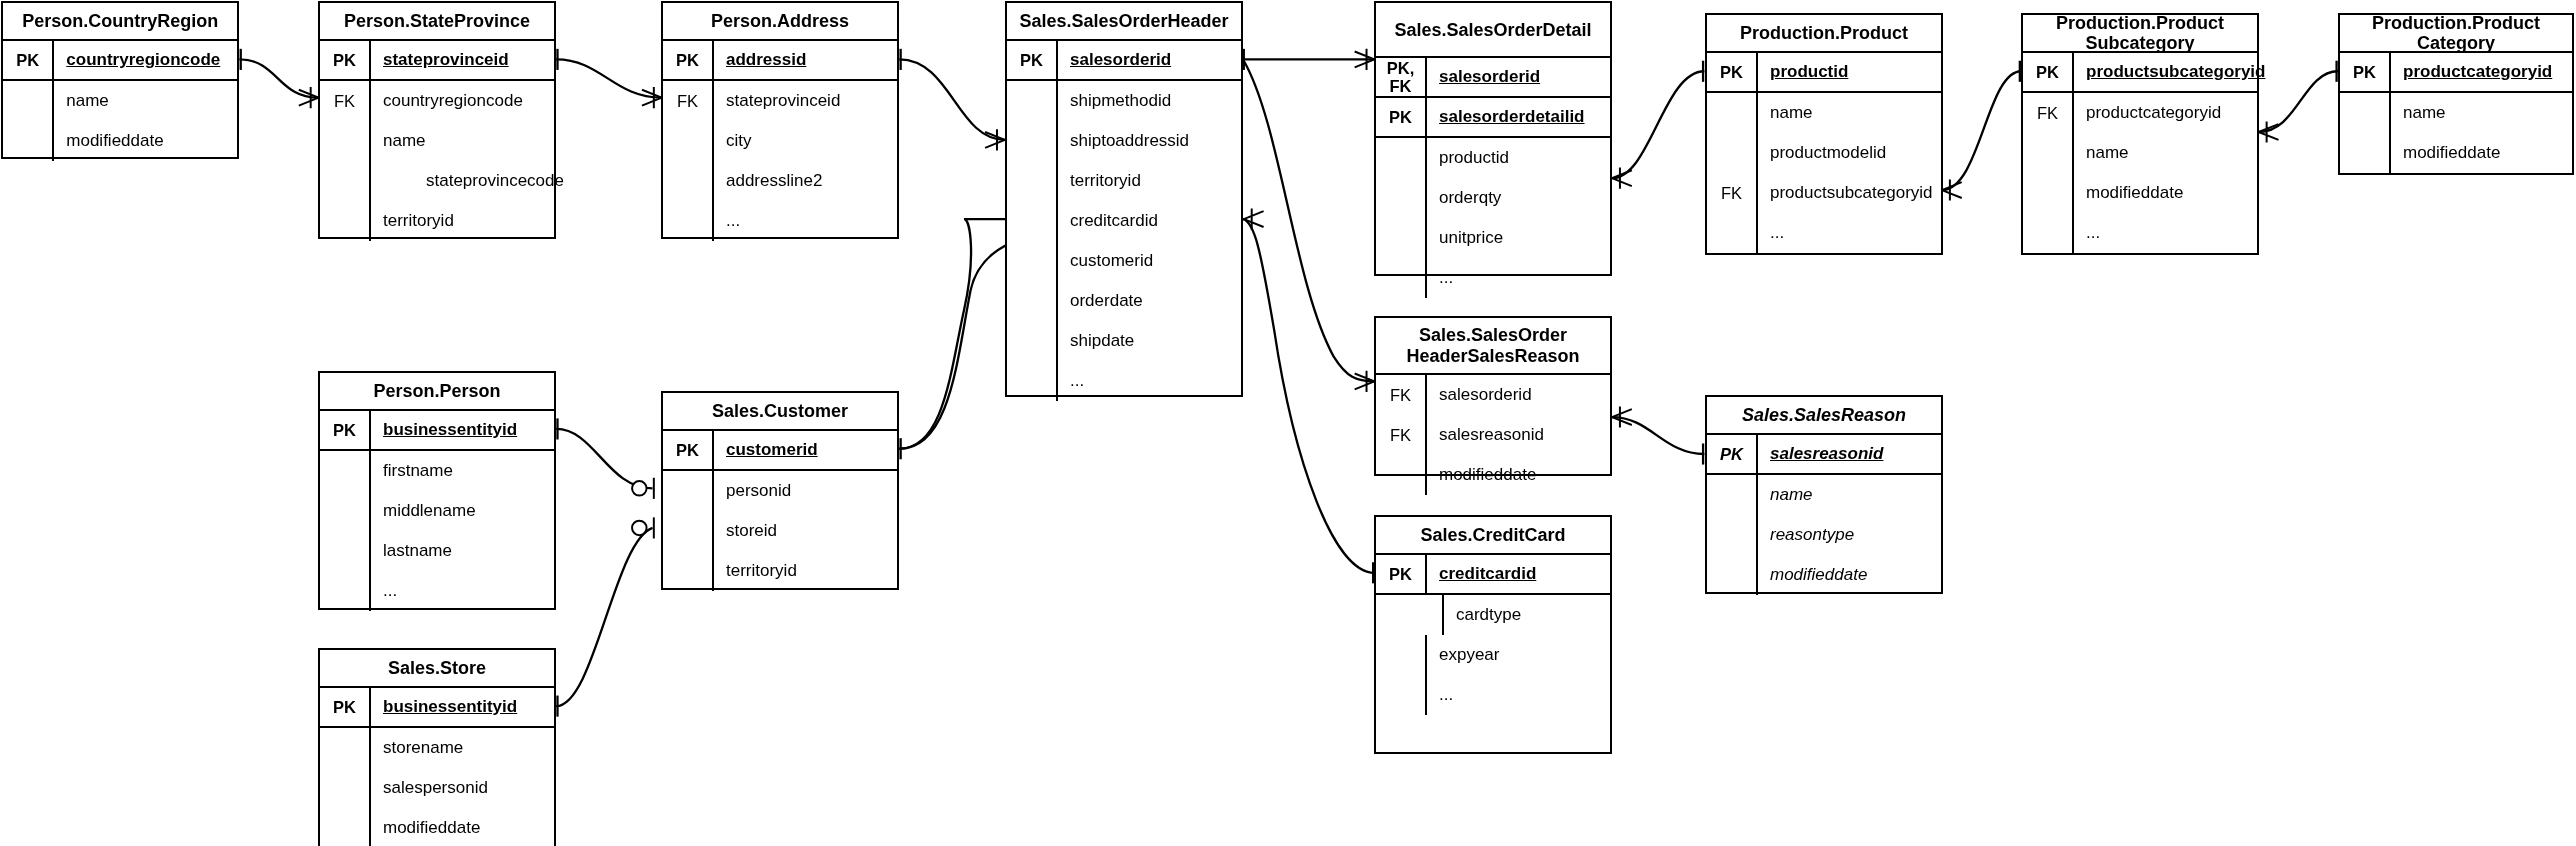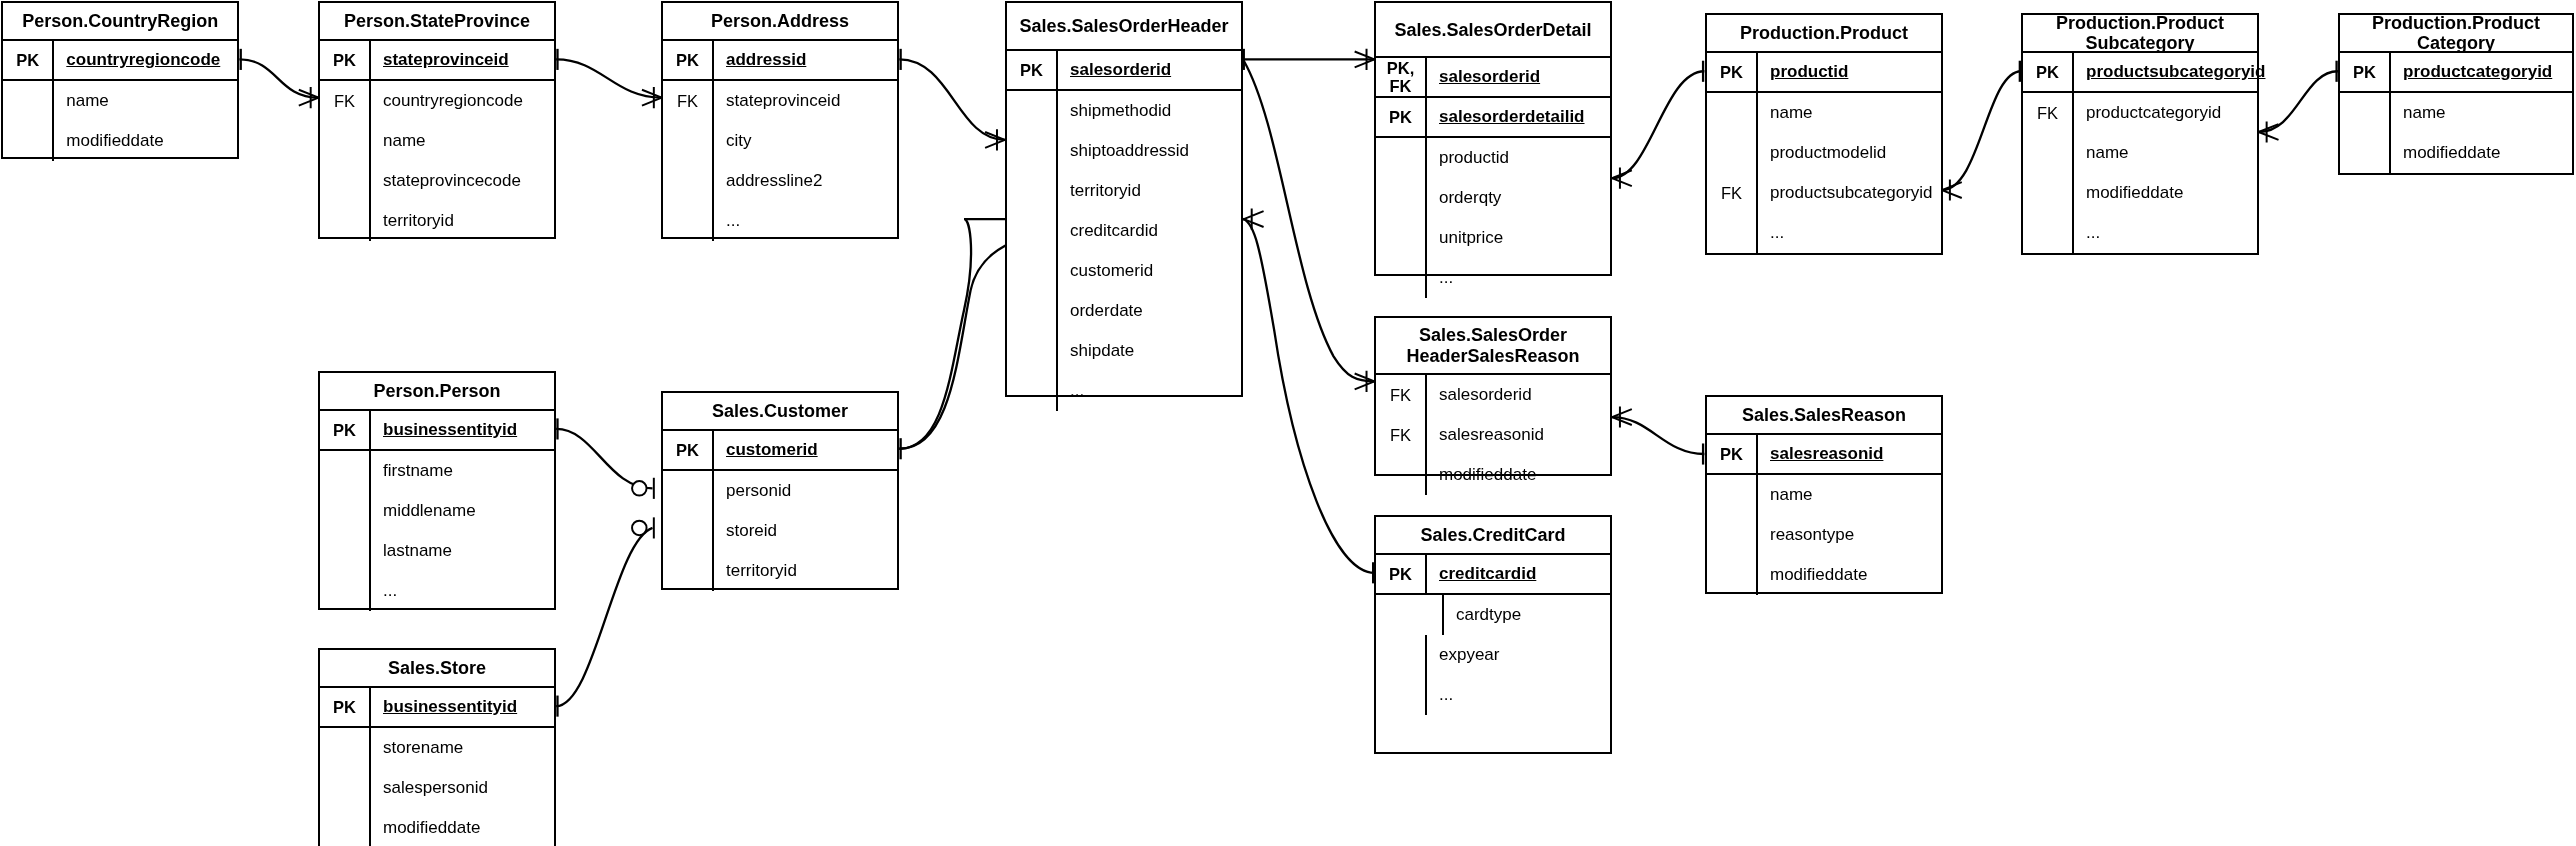--- a/index.html
+++ b/index.html
@@ -205,21 +205,21 @@
         </div>
         <div class="attr-block" style="height: 154px;">
           <div class="attr-row" style="height: 38px;">
             <div class="attr-key">FK</div>
             <div class="attr-name">countryregioncode</div>
           </div>
           <div class="attr-row" style="height: 38px;">
             <div class="attr-key"></div>
             <div class="attr-name">name</div>
           </div>
-          <div class="attr-row" style="height: 38px;">
+          <div class="attr-row" style="height: 38px; gap: 43px;">
             <div class="attr-key"></div>
             <div class="attr-name">stateprovincecode</div>
           </div>
           <div class="attr-row" style="height: 38px;">
             <div class="attr-key"></div>
             <div class="attr-name">territoryid</div>
           </div>
         </div>
       </div>
       <div class="entity" style="left: 661px; top: 1.3px; width: 238px; height: 238px;">
@@ -241,21 +241,21 @@
             <div class="attr-key"></div>
             <div class="attr-name">addressline2</div>
           </div>
           <div class="attr-row" style="height: 38px;">
             <div class="attr-key"></div>
             <div class="attr-name">...</div>
           </div>
         </div>
       </div>
       <div class="entity" style="left: 1005px; top: 1.3px; width: 238px; height: 396px;">
-        <div class="entity-title" style="height: 48px;">Sales.SalesOrderHeader</div>
+        <div class="entity-title" style="height: 38px;">Sales.SalesOrderHeader</div>
         <div class="attr-row key-row" style="height: 40px;">
           <div class="attr-key bold">PK</div>
           <div class="attr-name pk">salesorderid</div>
         </div>
         <div class="attr-block" style="height: 312px; text-align: center;">
           <div class="attr-row" style="height: 39px;">
             <div class="attr-key"></div>
             <div class="attr-name">shipmethodid</div>
           </div>
           <div class="attr-row" style="height: 39px;">
@@ -465,21 +465,21 @@
           <div class="attr-row" style="height: 33px;">
             <div class="attr-key">FK</div>
             <div class="attr-name">salesreasonid</div>
           </div>
           <div class="attr-row" style="height: 33px;">
             <div class="attr-key"></div>
             <div class="attr-name">modifieddate</div>
           </div>
         </div>
       </div>
-      <div class="entity" style="left: 1705px; top: 395px; width: 238px; height: 199px;">
+      <div class="entity" style="left: 1705px; top: 395px; width: 238px; height: 199px; font-style: italic;">
         <div class="entity-title" style="height: 38px;">Sales.SalesReason</div>
         <div class="attr-row key-row" style="height: 40px;">
           <div class="attr-key bold">PK</div>
           <div class="attr-name pk">salesreasonid</div>
         </div>
         <div class="attr-block" style="height: 116px;">
           <div class="attr-row" style="height: 39px;">
             <div class="attr-key"></div>
             <div class="attr-name">name</div>
           </div>

